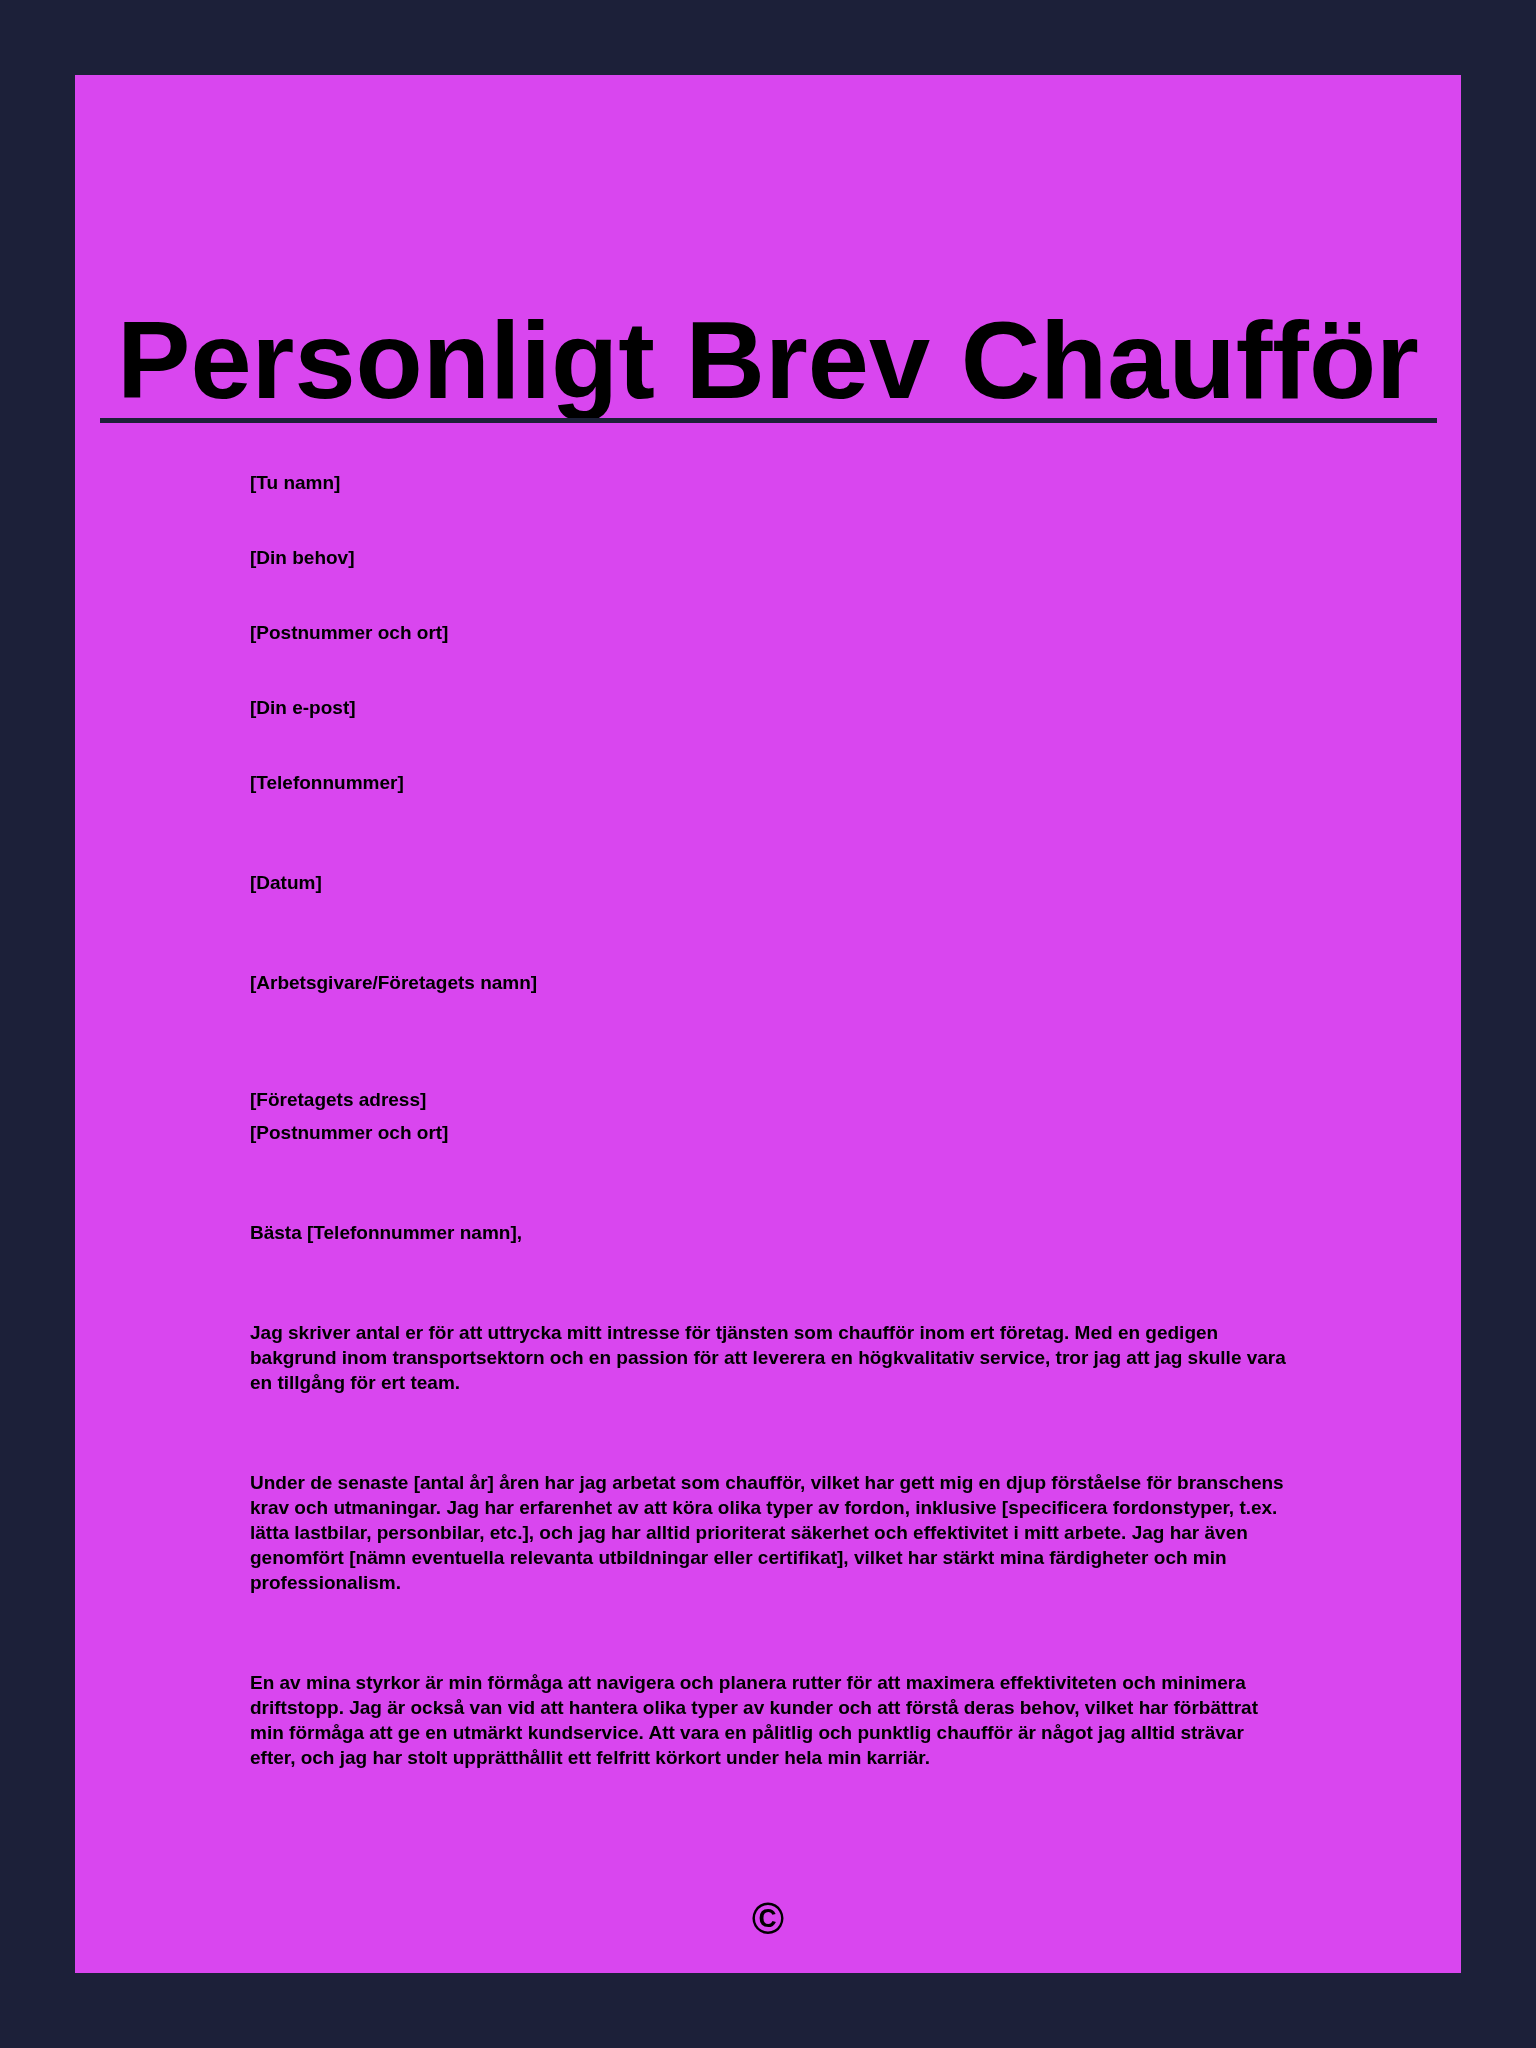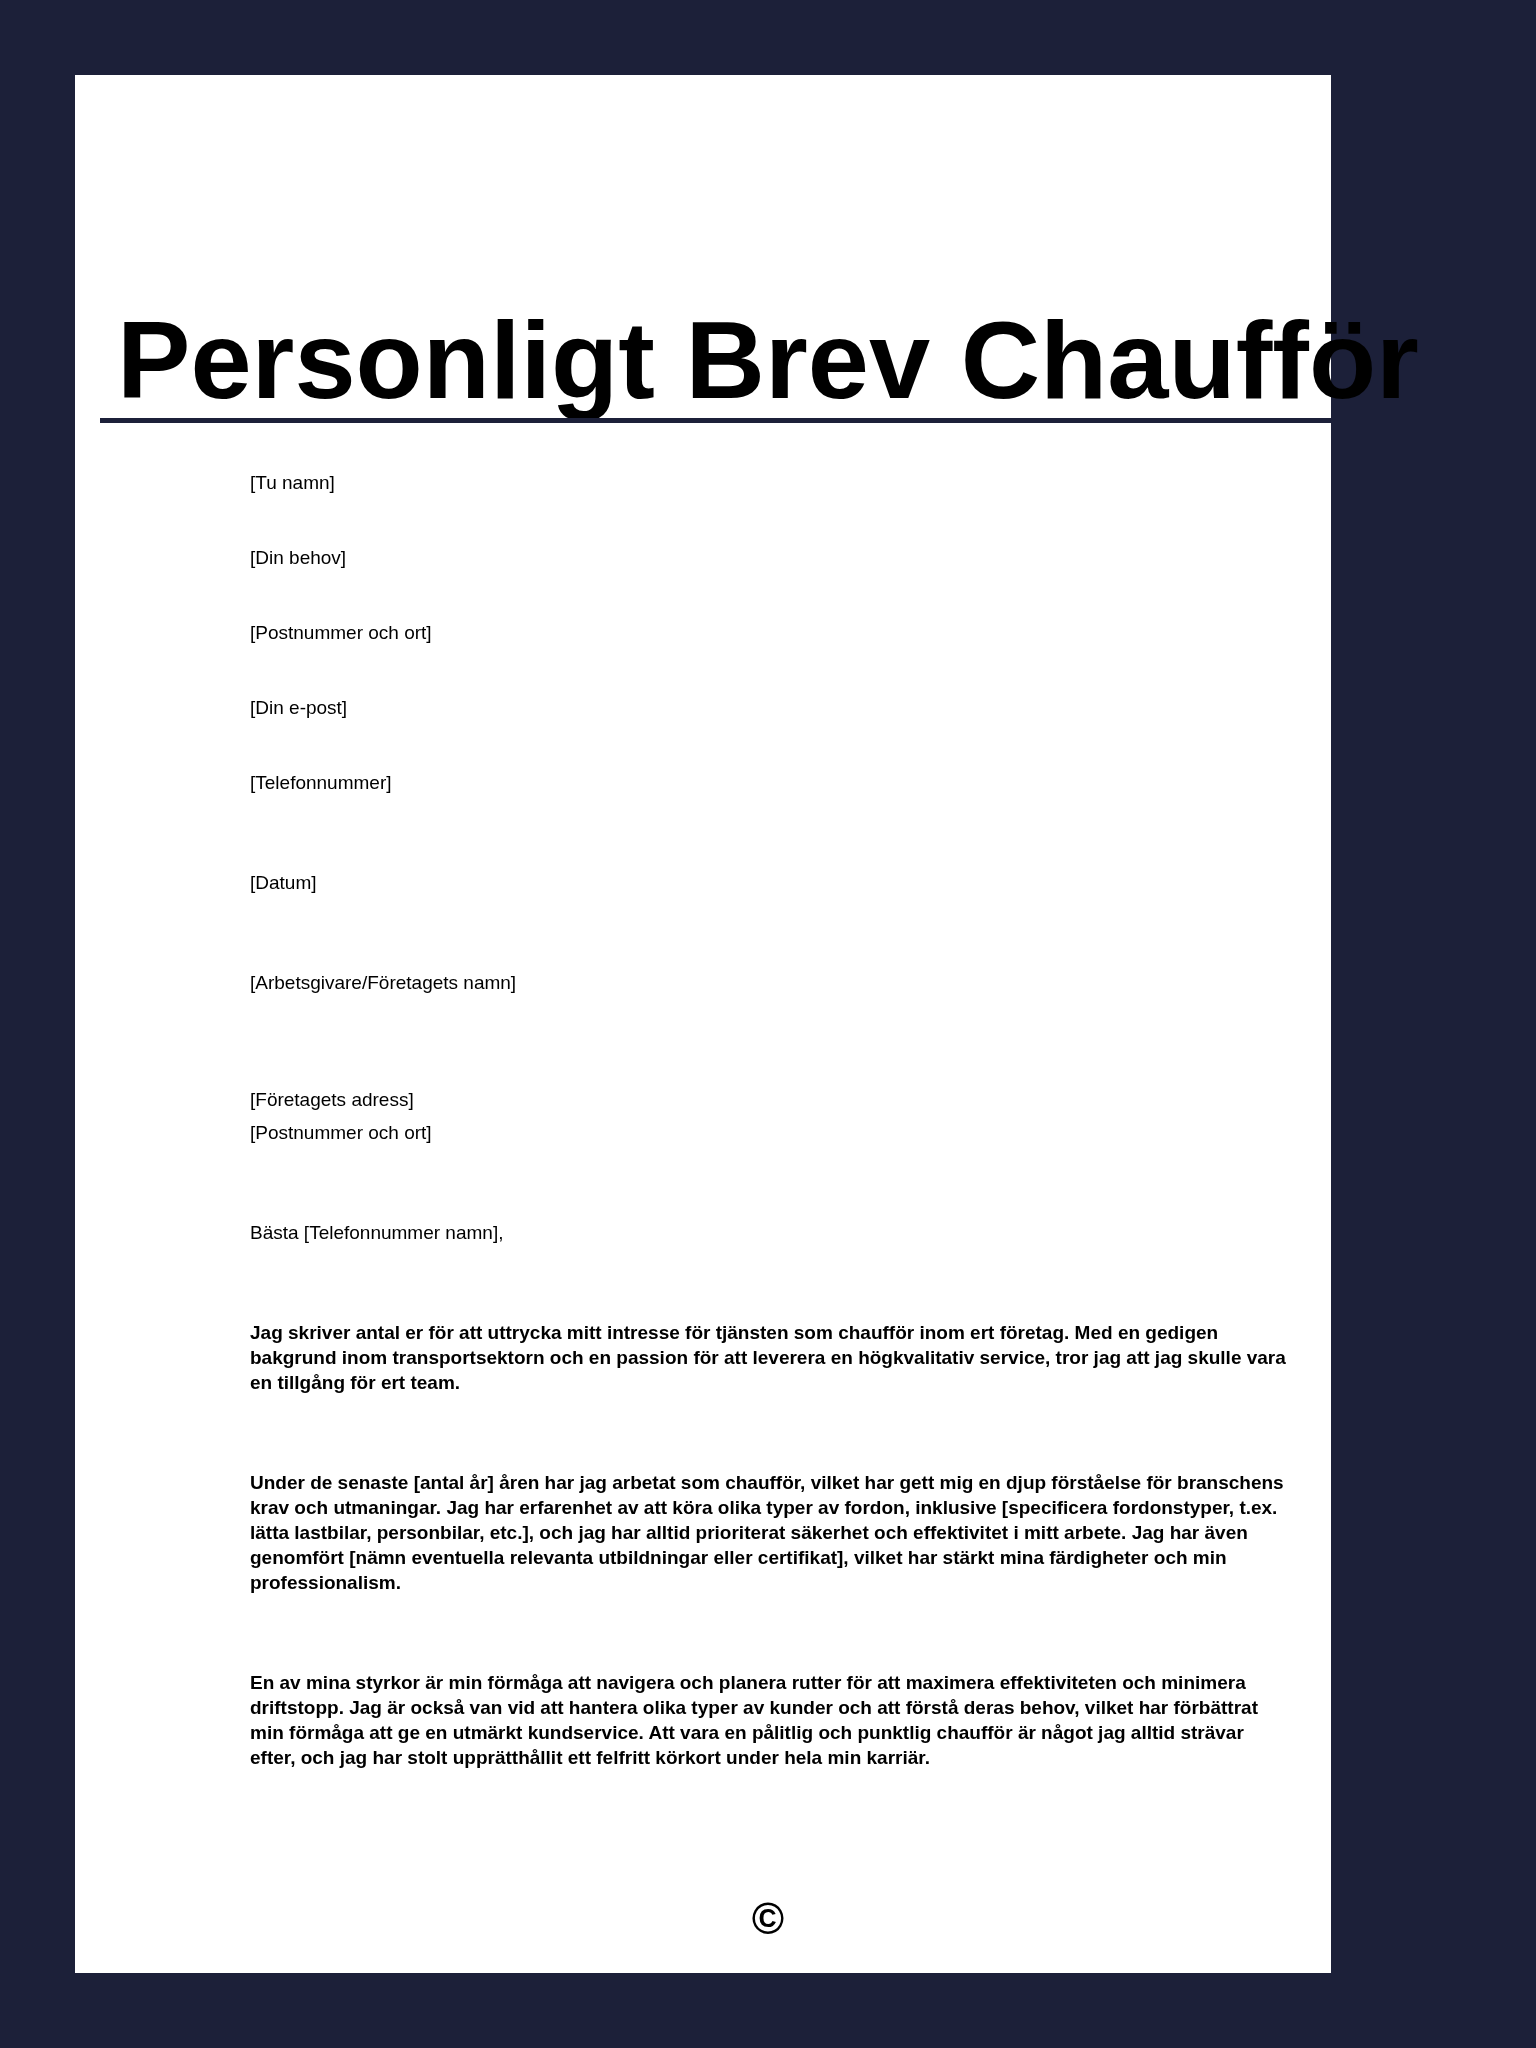--- a/index.html
+++ b/index.html
@@ -12,23 +12,23 @@
       background: #1c2039;
       position: relative;
       overflow: hidden;
       font-family: "Liberation Sans", "DejaVu Sans", sans-serif;
       color: #000;
     }
     .page {
       position: absolute;
       left: 75px;
       top: 75px;
-      width: 1256px;
+      width: 1386px;
       height: 1898px;
-      background: #ffffff;
+      background: #d946ef;
     }
     .title {
       position: absolute;
       left: 0;
       top: 230px;
       width: 1386px;
       text-align: center;
       font-size: 110px;
       font-weight: bold;
       line-height: 1;
@@ -42,21 +42,21 @@
       width: 1337px;
       height: 5px;
       background: #1c2039;
       border: none;
       margin: 0;
     }
     .line {
       position: absolute;
       left: 175px;
       font-size: 19px;
-      font-weight: normal;
+      font-weight: bold;
       line-height: 25px;
       white-space: nowrap;
       margin: 0;
     }
     .para {
       position: absolute;
       left: 175px;
       width: 1040px;
       font-size: 19px;
       font-weight: bold;

